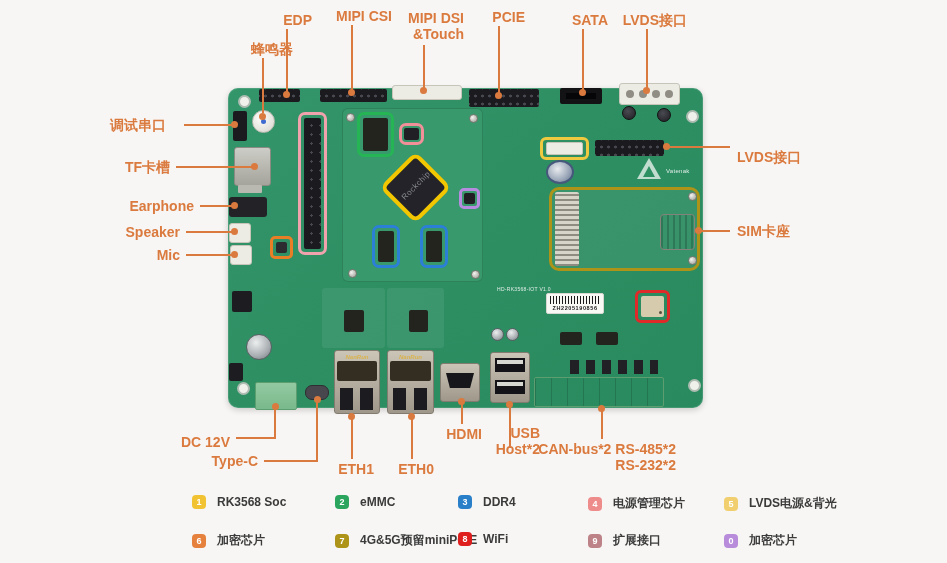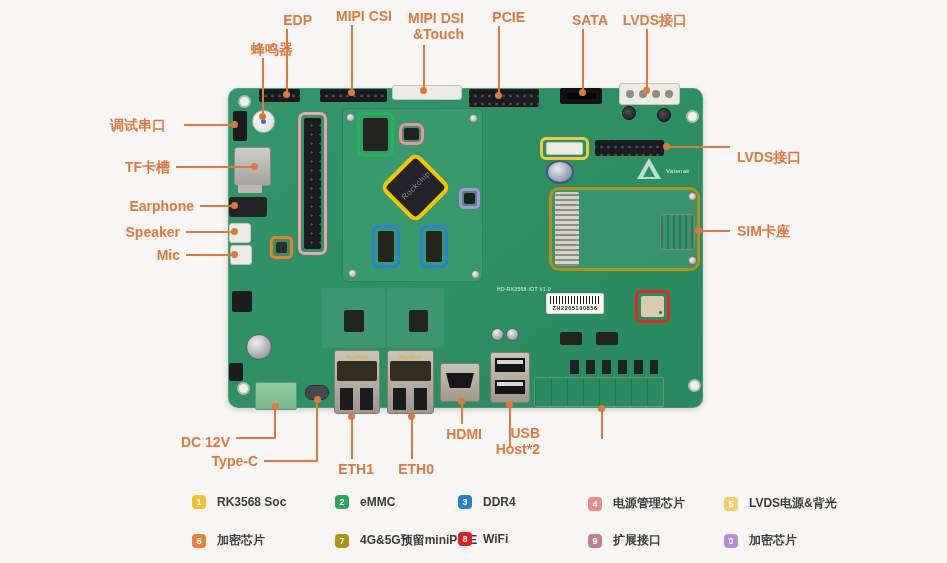--- a/index.html
+++ b/index.html
@@ -247,20 +247,24 @@
   <div class="lv" style="left:461px;top:401px;height:23px;"></div>
   <div class="dot" style="left:458px;top:398px;"></div>
 
   <div class="callout tc" style="left:482px;top:425px;width:58px;">
     <span>USB</span><br>
     <span>Host*2</span>
   </div>
   <div class="lv" style="left:509px;top:404px;height:44px;"></div>
   <div class="dot" style="left:506px;top:401px;"></div>
 
+  <div class="callout tc" style="left:524px;top:441px;width:152px;">
+    <span>CAN-bus*2 RS-485*2</span><br>
+    <span>RS-232*2</span>
+  </div>
   <div class="lv" style="left:601px;top:408px;height:31px;"></div>
   <div class="dot" style="left:598px;top:405px;"></div>
 
   <div class="lg-item" style="left:192px;top:495px;">
     <span class="lg-num" style="background-color: rgb(241, 194, 50);">1</span>
     <span class="lg-label">RK3568 Soc</span>
   </div>
   <div class="lg-item" style="left:335px;top:495px;">
     <span class="lg-num" style="background-color: rgb(43, 165, 94);">2</span>
     <span class="lg-label">eMMC</span>

